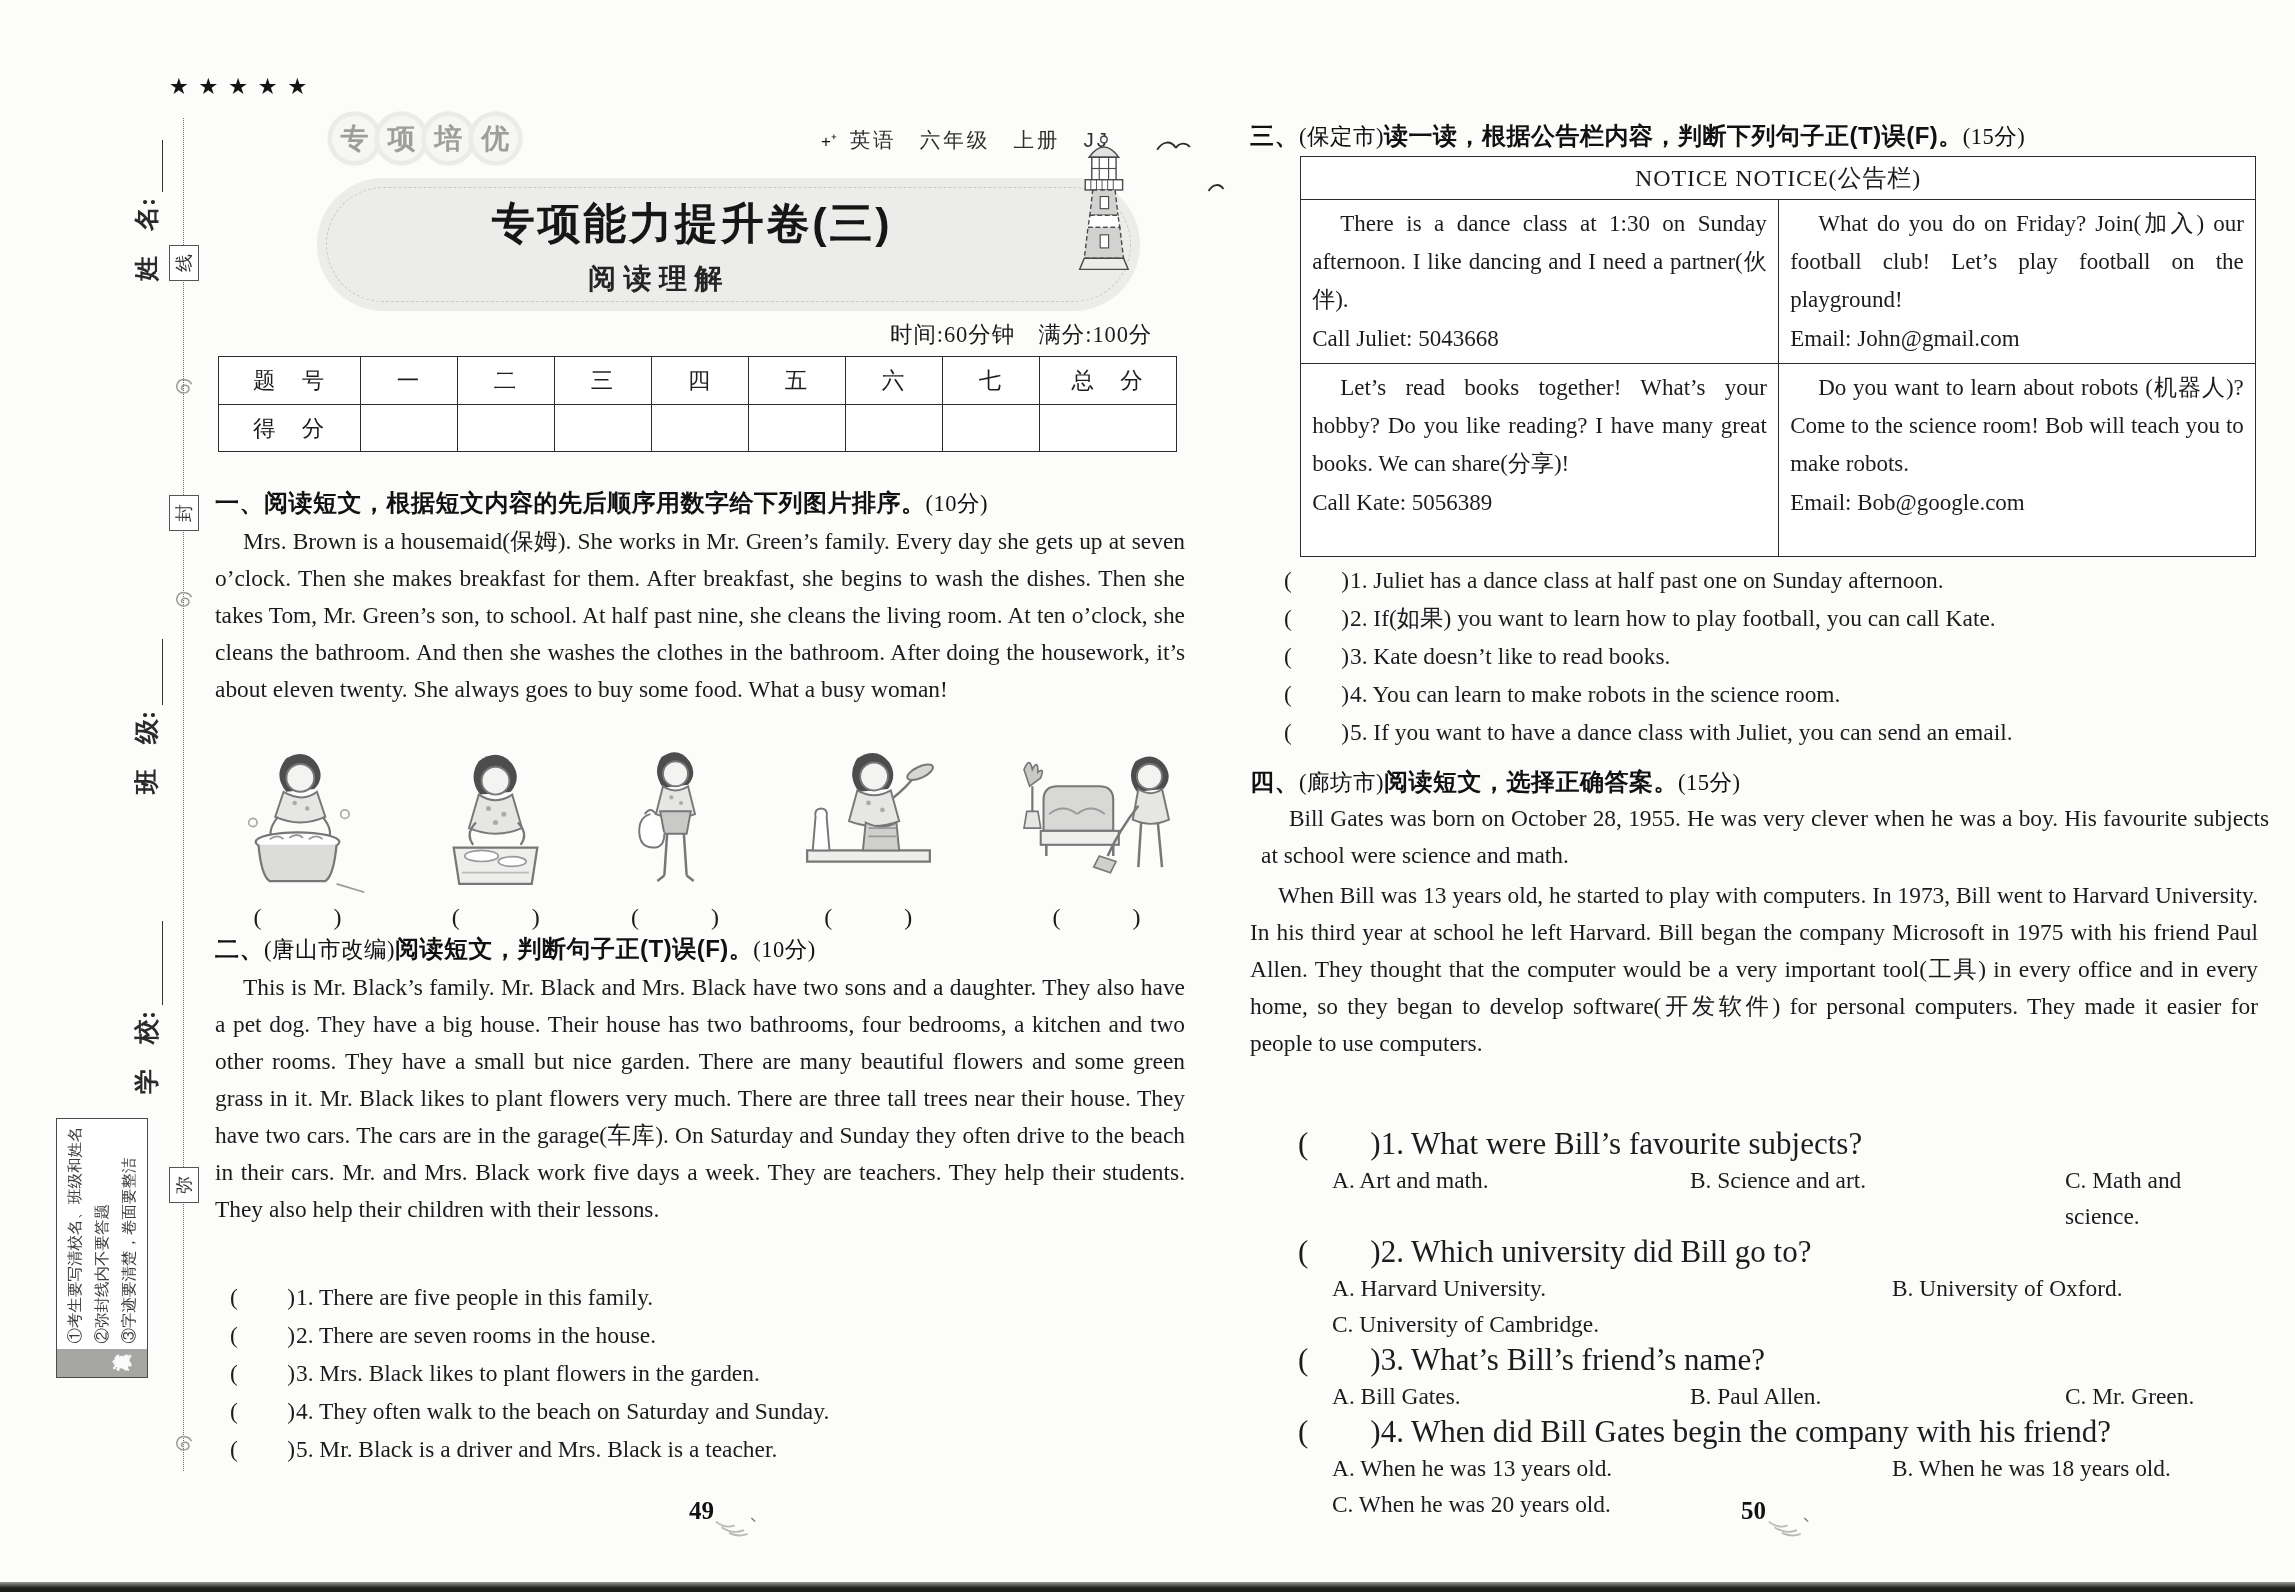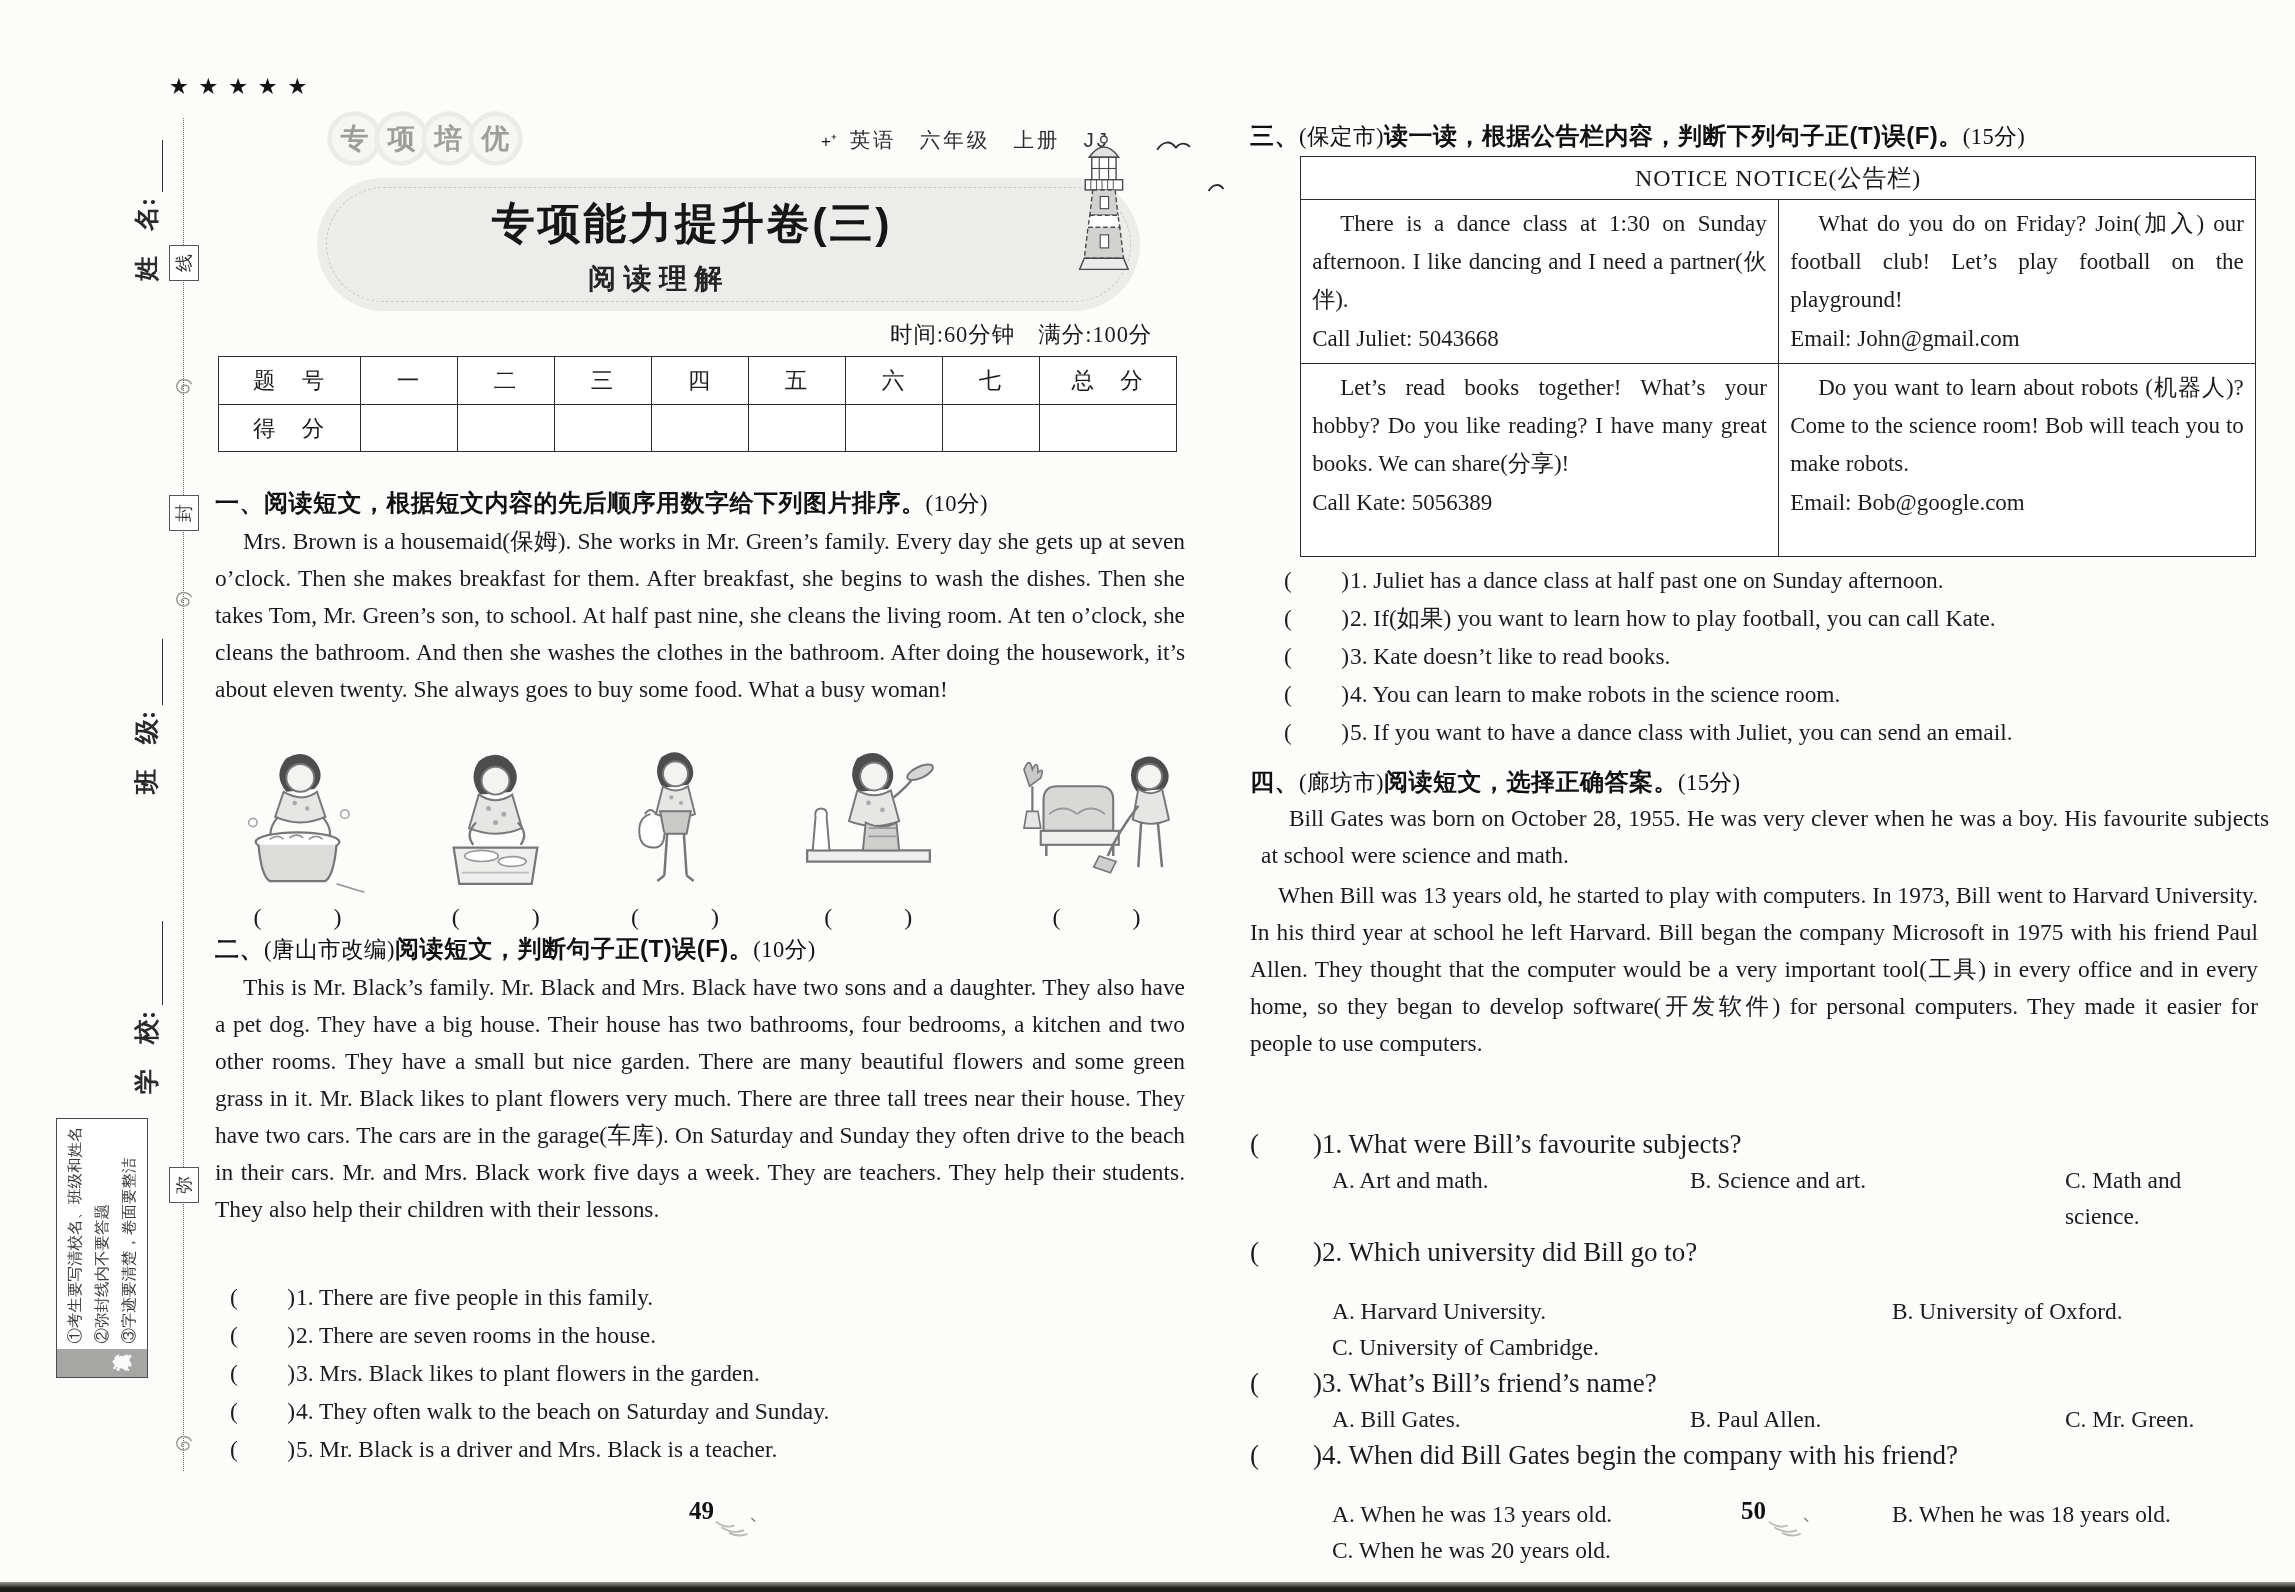--- a/index.html
+++ b/index.html
@@ -93,25 +93,25 @@
     border:1.9px solid #2c2c2c; background:#fff; display:grid;
     grid-template-columns:1fr 1fr; grid-template-rows:43px 163px 193px; }
   .nb-title { grid-column:1 / span 2; display:flex; align-items:center; justify-content:center;
     font-size:24px; letter-spacing:0.9px; border-bottom:1.4px solid #2c2c2c; }
   .nb-cell { padding:4.7px 11.2px 0 11.2px; overflow:hidden; }
   .nb-cell.rb { border-left:1.4px solid #2c2c2c; }
   .nb-cell.tb { border-top:1.4px solid #2c2c2c; }
   .nb-body { font-size:23px; line-height:38px; text-align:justify; text-indent:28px; }
   .nb-contact { font-size:23px; line-height:39px; }
   
-  .mc .q { font-size:27px; line-height:36px; white-space:nowrap; }
+  .mc .q { font-size:31px; line-height:36px; white-space:nowrap;margin-left:48px; }
   .mc .opts3 { display:grid; grid-template-columns:358px 375px auto; padding-left:82px;
     font-size:23.4px; line-height:36px; }
   .mc .opts2 { display:grid; grid-template-columns:560px auto; padding-left:82px;
-    font-size:23.4px; line-height:36px;margin-top:23px; }
+    font-size:23.4px; line-height:36px; }
   .mc .optsC { padding-left:82px; font-size:23.4px; line-height:36px; }
   
   .pagenum { position:absolute; font-size:25px; font-weight:bold; color:#111;text-align:center; }
   .swoosh { position:absolute; }
   .scan-edge { position:absolute; left:0; bottom:0; width:100%; height:11.2px;
     background:linear-gradient(#9a9a98, #1d1d1c 55%); }
   svg { display:block; }
 </style>
 </head>
 <body>

